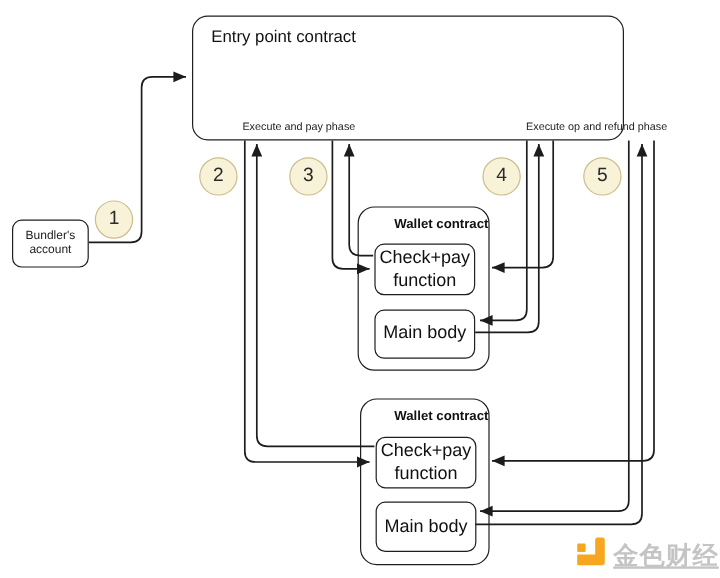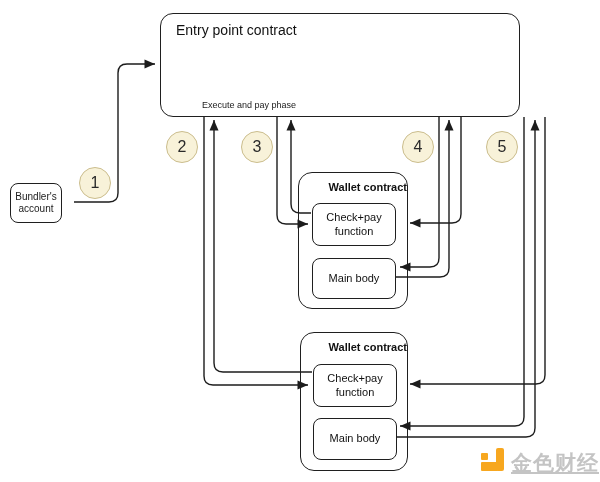--- a/index.html
+++ b/index.html
@@ -19,35 +19,35 @@
   }
   .entry-title {
     position:absolute; left:15px; top:8px; font-size:14px; color:#111;
   }
   .phase-label {
     position:absolute; font-size:9px; color:#222; z-index:2; white-space:nowrap;
   }
   .phase-verify { left:202px; top:100px; }
   .phase-execute { left:429px; top:100px; width:127px; text-align:right; }
   .bundler {
-    left:10px; top:183px; width:52px; height:40px; border-radius:8px;
+    left:10px; top:183px; width:64px; height:40px; border-radius:8px;
     display:flex; align-items:center; justify-content:center; text-align:center;
     font-size:10px; line-height:1.25; border-width:1.5px;
   }
   .wallet { border-radius:14px; border-width:1.6px; }
   .wallet-1 { left:298px; top:172px; width:110px; height:137px; }
   .wallet-2 { left:300px; top:332px; width:108px; height:139px; }
   .wallet-title {
     position:absolute; top:8px; left:0; width:100%; text-align:right;
     font-size:11px; color:#111;font-weight:bold;
   }
   .subbox {
     position:absolute; background:#fff; border:1.5px solid #1f1f1f;
     border-radius:8px; display:flex; align-items:center; justify-content:center;
-    text-align:center; font-size:11px; line-height:1.25; color:#111;
+    text-align:center; font-size:15px; line-height:1.25; color:#111;
   }
   .w1-checkpay { left:13px; top:30px; width:84px; height:43px; }
   .w1-mainbody { left:13px; top:85px; width:84px; height:41px; }
   .w2-checkpay { left:12px; top:31px; width:84px; height:43px; }
   .w2-mainbody { left:12px; top:85px; width:84px; height:42px; }
   .step-circle {
     position:absolute; width:32px; height:32px; border-radius:50%;
     background:#f8f2d9; border:1px solid #cbbd8d; z-index:1;
     display:flex; align-items:center; justify-content:center;
     font-size:16px; color:#2a2a2a;
@@ -88,20 +88,21 @@
     <span>4</span>
   </div>
   <div class="step-circle c5">
     <span>5</span>
   </div>
 
   <div class="box entry">
     <div class="entry-title">Entry point contract</div>
   </div>
   <div class="phase-label phase-verify">Execute and pay phase</div>
+  <div class="phase-label phase-execute">Execute op and refund phase</div>
 
   <div class="box bundler">
     <span>Bundler's account</span>
   </div>
 
   <div class="box wallet wallet-1">
     <div class="wallet-title">Wallet contract</div>
     <div class="subbox w1-checkpay">
       <span>Check+pay function</span>
     </div>

